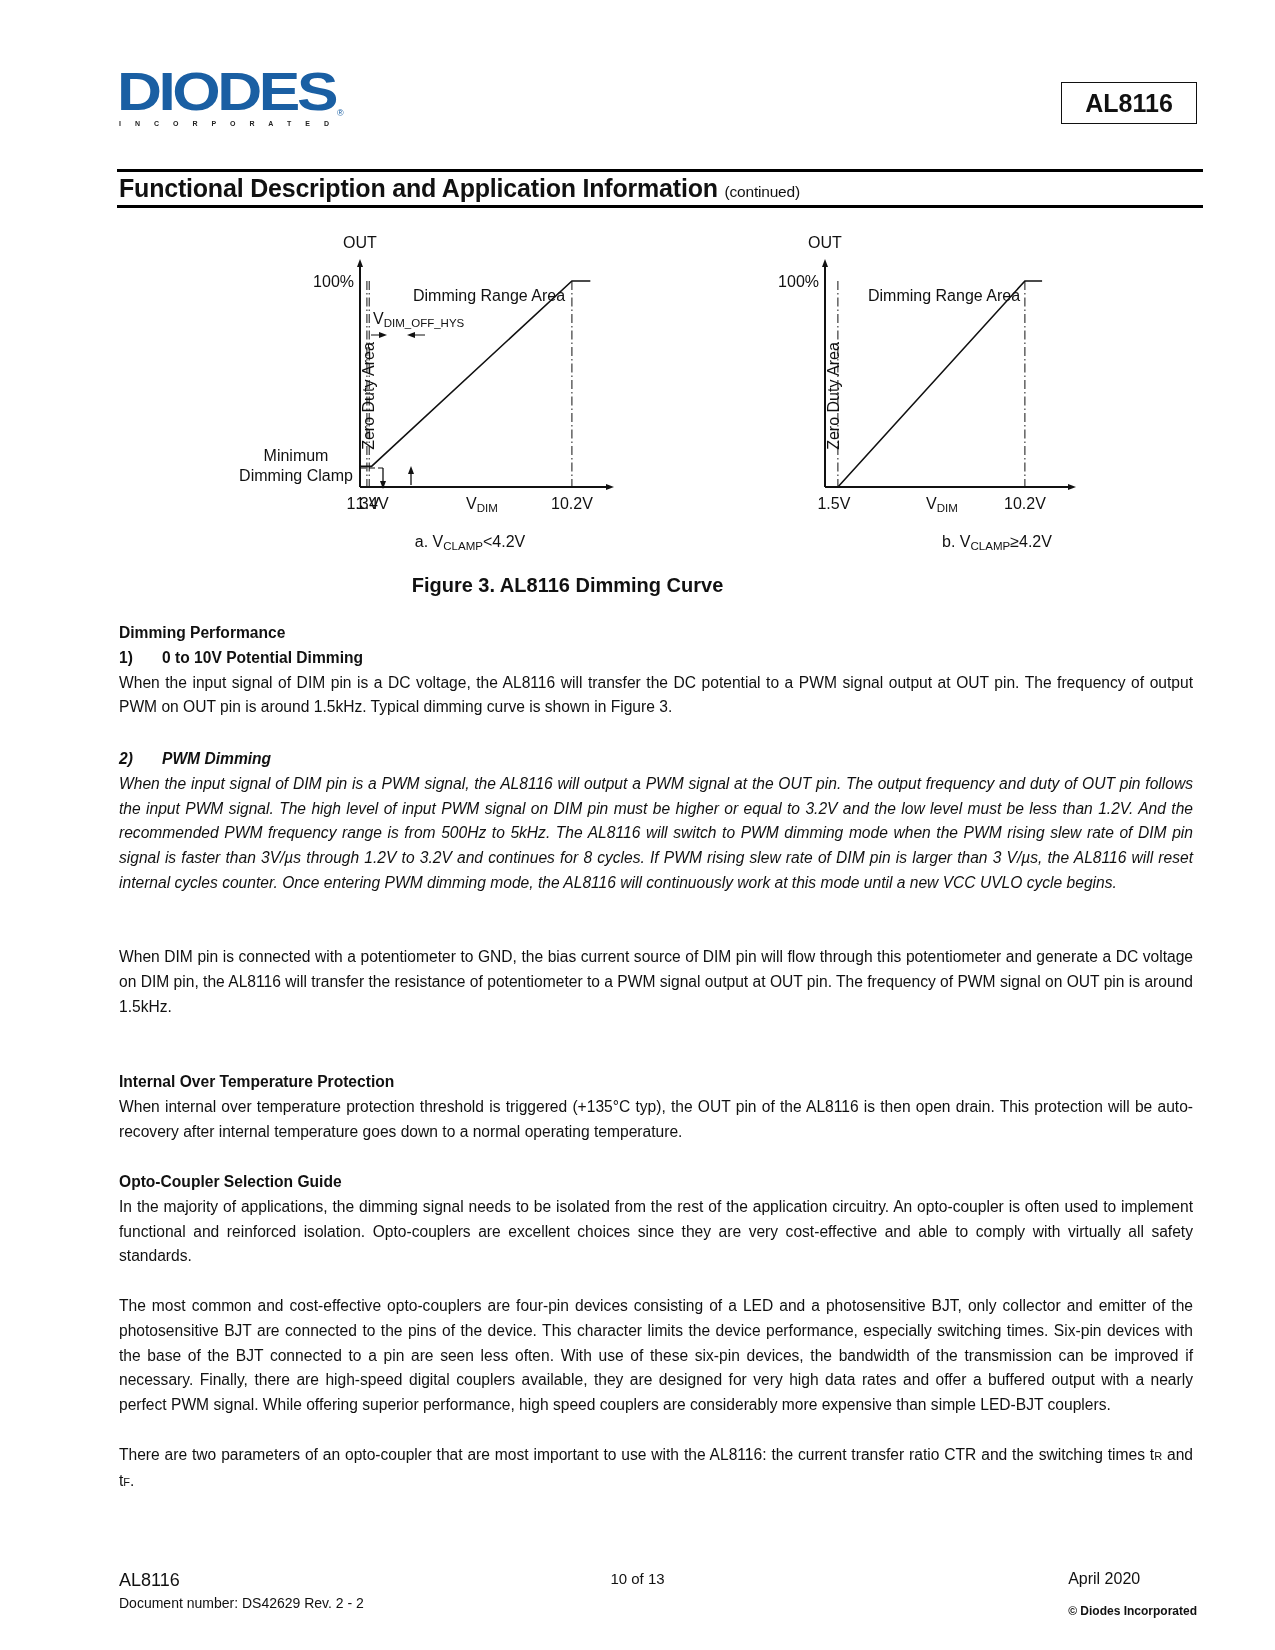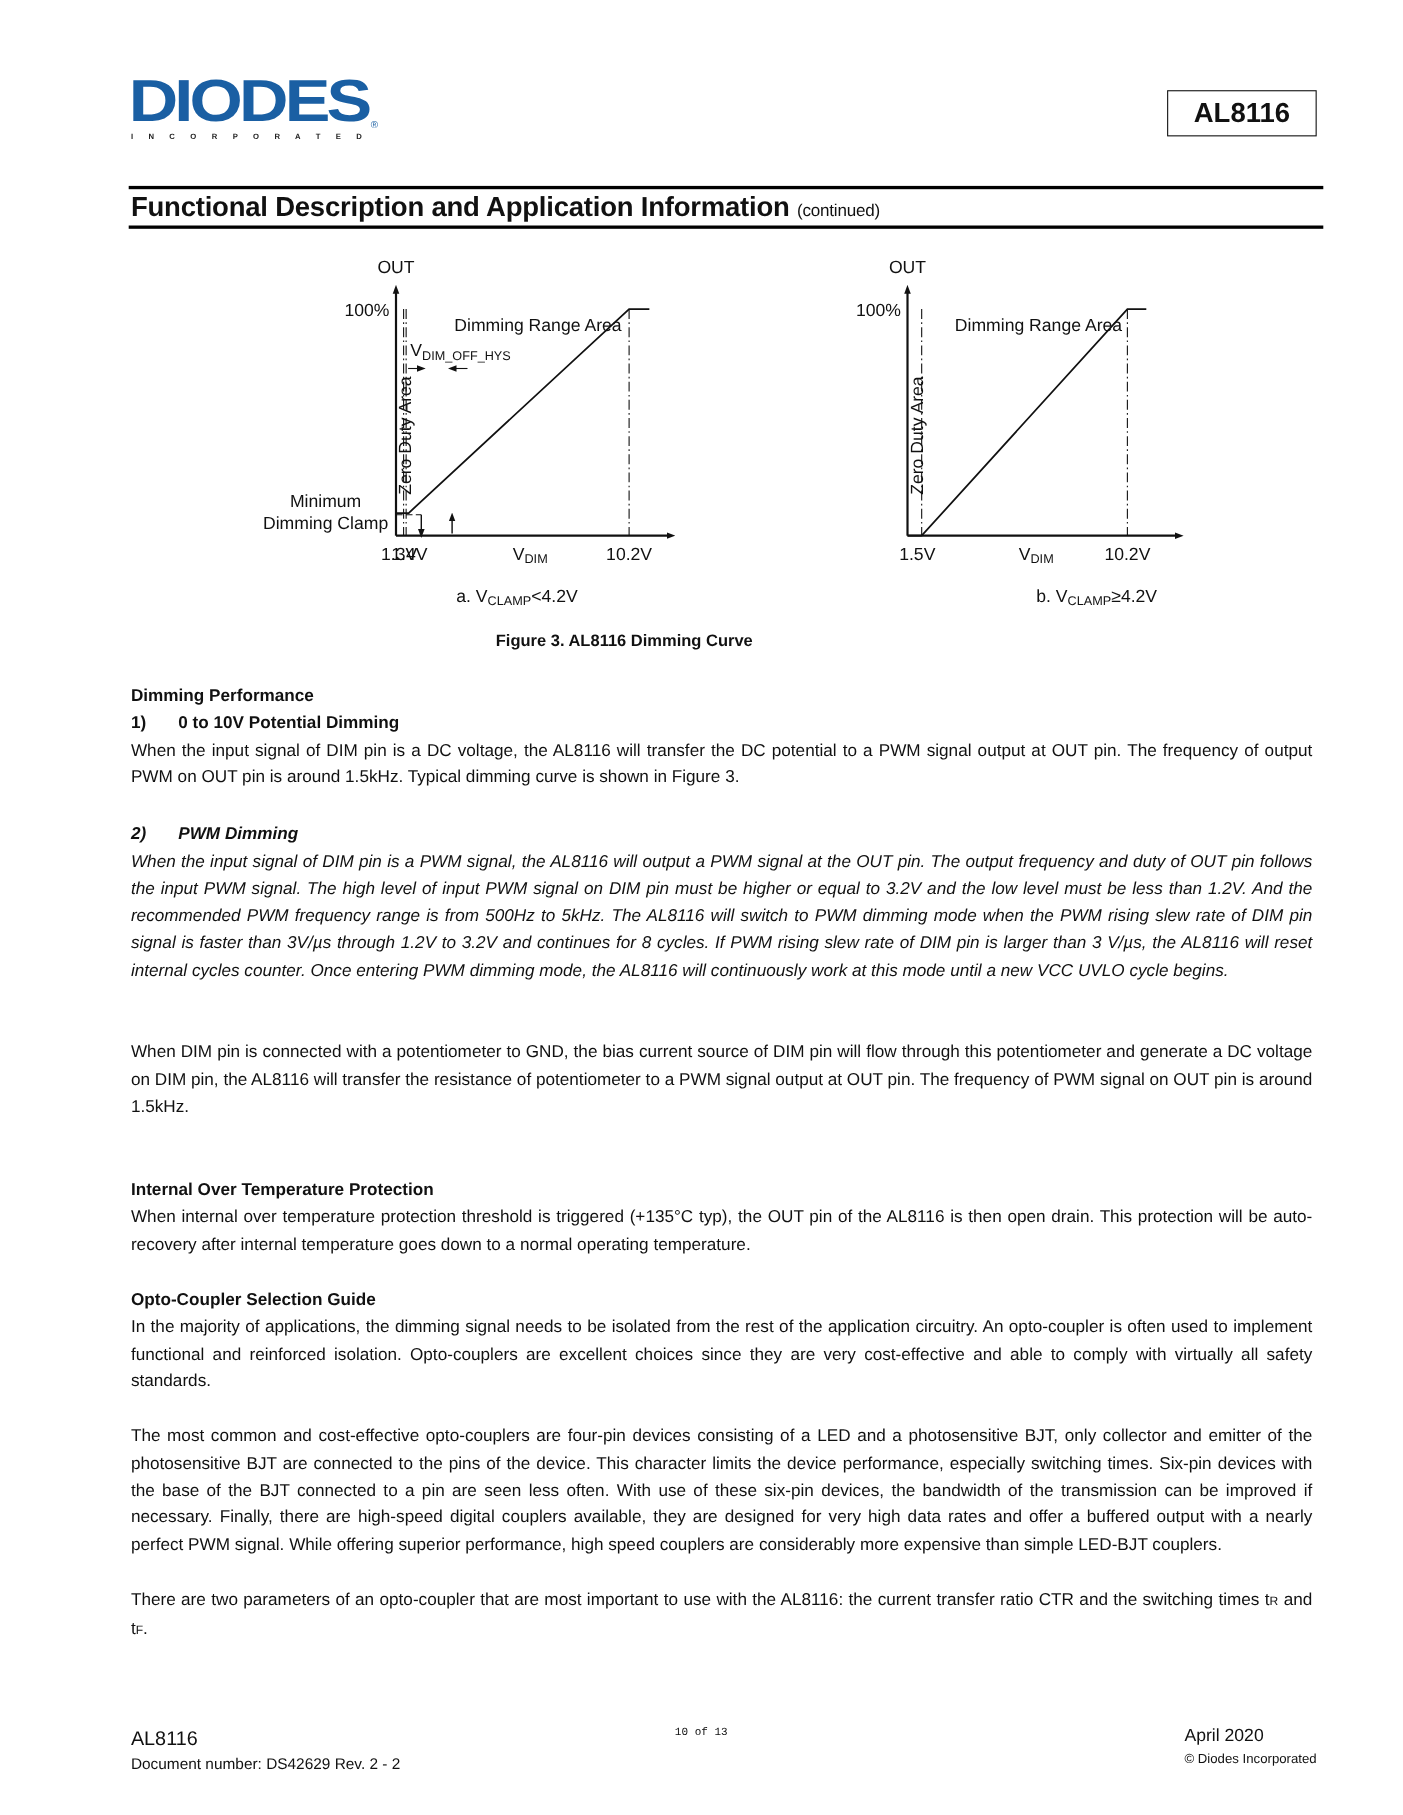--- a/index.html
+++ b/index.html
@@ -4,21 +4,21 @@
 <style>
   html,body{margin:0;padding:0;background:#fff;}
   body{width:1275px;height:1650px;position:relative;overflow:hidden;font-family:"Liberation Sans",sans-serif;color:#111;}
   .abs{position:absolute;}
   #logo{left:117px;top:66px;width:230px;height:64px;}
   #partbox{left:1061px;top:82px;width:136px;height:42px;border:1.5px solid #111;box-sizing:border-box;display:flex;align-items:center;justify-content:center;font-weight:bold;font-size:25px;}
   .rule{left:117px;width:1086px;height:3px;background:#000;}
   #title{left:119px;top:174px;font-size:25px;font-weight:bold;white-space:nowrap;letter-spacing:-0.2px;}
   #title small{font-size:15.5px;font-weight:normal;}
   svg text{font-family:"Liberation Sans",sans-serif;fill:#111;}
-  #figcap{left:0;width:1135px;top:574px;text-align:center;font-weight:bold;font-size:15px;}
+  #figcap{left:0;width:1135px;top:574px;text-align:center;font-weight:bold;font-size:20px;}
   .content{left:119px;width:1074px;font-size:15.6px;line-height:24.8px;}
   .h{font-weight:bold;}
   .num{display:inline-block;width:43px;}
   p{margin:0;text-align:justify;}
   .sub{font-size:11px;}
   #footer-left{left:119px;top:1570px;}
   #footer-mid{left:0;width:1275px;top:1570px;text-align:center;}
   #footer-right{right:78px;top:1570px;}
   .f1{font-size:18px;}
   .f2{font-size:14px;margin-top:4px;}
@@ -118,18 +118,18 @@
   <p>In the majority of applications, the dimming signal needs to be isolated from the rest of the application circuitry. An opto-coupler is often used to implement functional and reinforced isolation. Opto-couplers are excellent choices since they are very cost-effective and able to comply with virtually all safety standards.</p>
   <p style="margin-top:24.8px;">The most common and cost-effective opto-couplers are four-pin devices consisting of a LED and a photosensitive BJT, only collector and emitter of the photosensitive BJT are connected to the pins of the device. This character limits the device performance, especially switching times. Six-pin devices with the base of the BJT connected to a pin are seen less often. With use of these six-pin devices, the bandwidth of the transmission can be improved if necessary. Finally, there are high-speed digital couplers available, they are designed for very high data rates and offer a buffered output with a nearly perfect PWM signal. While offering superior performance, high speed couplers are considerably more expensive than simple LED-BJT couplers.</p>
   <p style="margin-top:24.8px;"><span>There are two parameters of an opto-coupler that are most important to use with the AL8116: the current transfer ratio CTR and the switching times t</span><span class="sub">R</span><span> and t</span><span class="sub">F</span><span>.</span></p>
 </div>
 
 <div id="footer-left" class="abs">
   <div class="f1">AL8116</div>
   <div class="f2">Document number: DS42629 Rev. 2 - 2</div>
 </div>
 <div id="footer-mid" class="abs">
-  <div style="font-size:10px;font-family:Liberation Mono, monospace;">10 of 13</div>
+  <div style="font-size:15px;">10 of 13</div>
 </div>
 <div id="footer-right" class="abs">
   <div style="font-size:16px;">April 2020</div>
-  <div style="font-size:12px;margin-top:4px;">© Diodes Incorporated</div>
+  <div style="font-size:12px;margin-top:16px;font-weight:bold;">© Diodes Incorporated</div>
 </div>
 
 </body></html>

